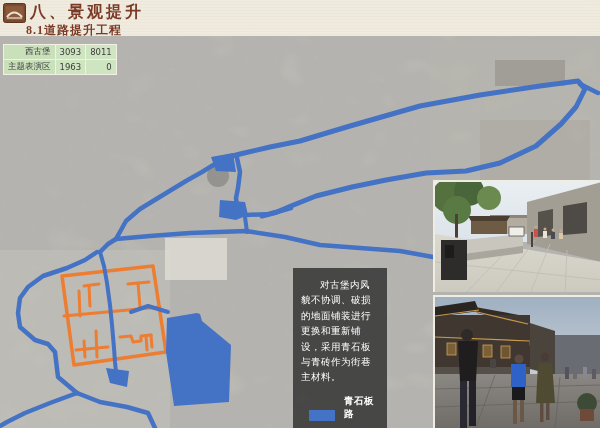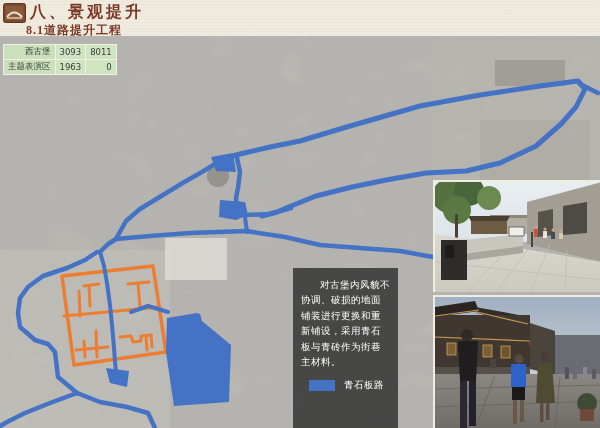--- a/index.html
+++ b/index.html
@@ -21,26 +21,26 @@
   .map{position:absolute;left:0;top:36px;width:600px;height:392px;}
   
   table.data{position:absolute;left:3px;top:44px;border-collapse:collapse;
              font-size:8.5px;color:#3c3c3c;}
   table.data td,table.data th{border:1.5px solid #f1efe6;padding:1px 4px;height:12px;}
   table.data th{background:#c4ddb6;font-weight:bold;text-align:center;width:56px;}
   table.data th.rowhead{width:48px;}
   table.data td{background:#cfe5c2;font-weight:normal;text-align:right;}
   table.data td.lbl{background:#c9e0bb;}
   
-  .panel{position:absolute;left:293px;top:268px;width:105px;height:160px;
+  .panel{position:absolute;left:293px;top:268px;width:94px;height:160px;
          background:rgba(56,56,56,.88);color:#fff;box-sizing:border-box;
          padding:9px 8px 0 8px;}
   .panel .note{font-size:9.5px;line-height:1.62;text-indent:2em;letter-spacing:.5px;}
   .legend{margin-top:10px;}
-  .legend-row{display:flex;align-items:center;margin:0 0 10px 8px;}
+  .legend-row{display:flex;align-items:flex-end;margin:0 0 10px 8px;font-weight:bold;}
   .swatch{width:26px;height:11px;margin-right:9px;flex:none;}
   .legend-label{font-size:9.5px;letter-spacing:.5px;}
   
   .photo{position:absolute;overflow:hidden;border-left:2px solid #efece2;
          border-top:2px solid #efece2;box-sizing:border-box;}
   .photo1{left:433px;top:180px;width:167px;height:112px;}
   .photo2{left:433px;top:295px;width:167px;height:133px;}
   .photo svg{display:block;}
 </style>
 </head>

